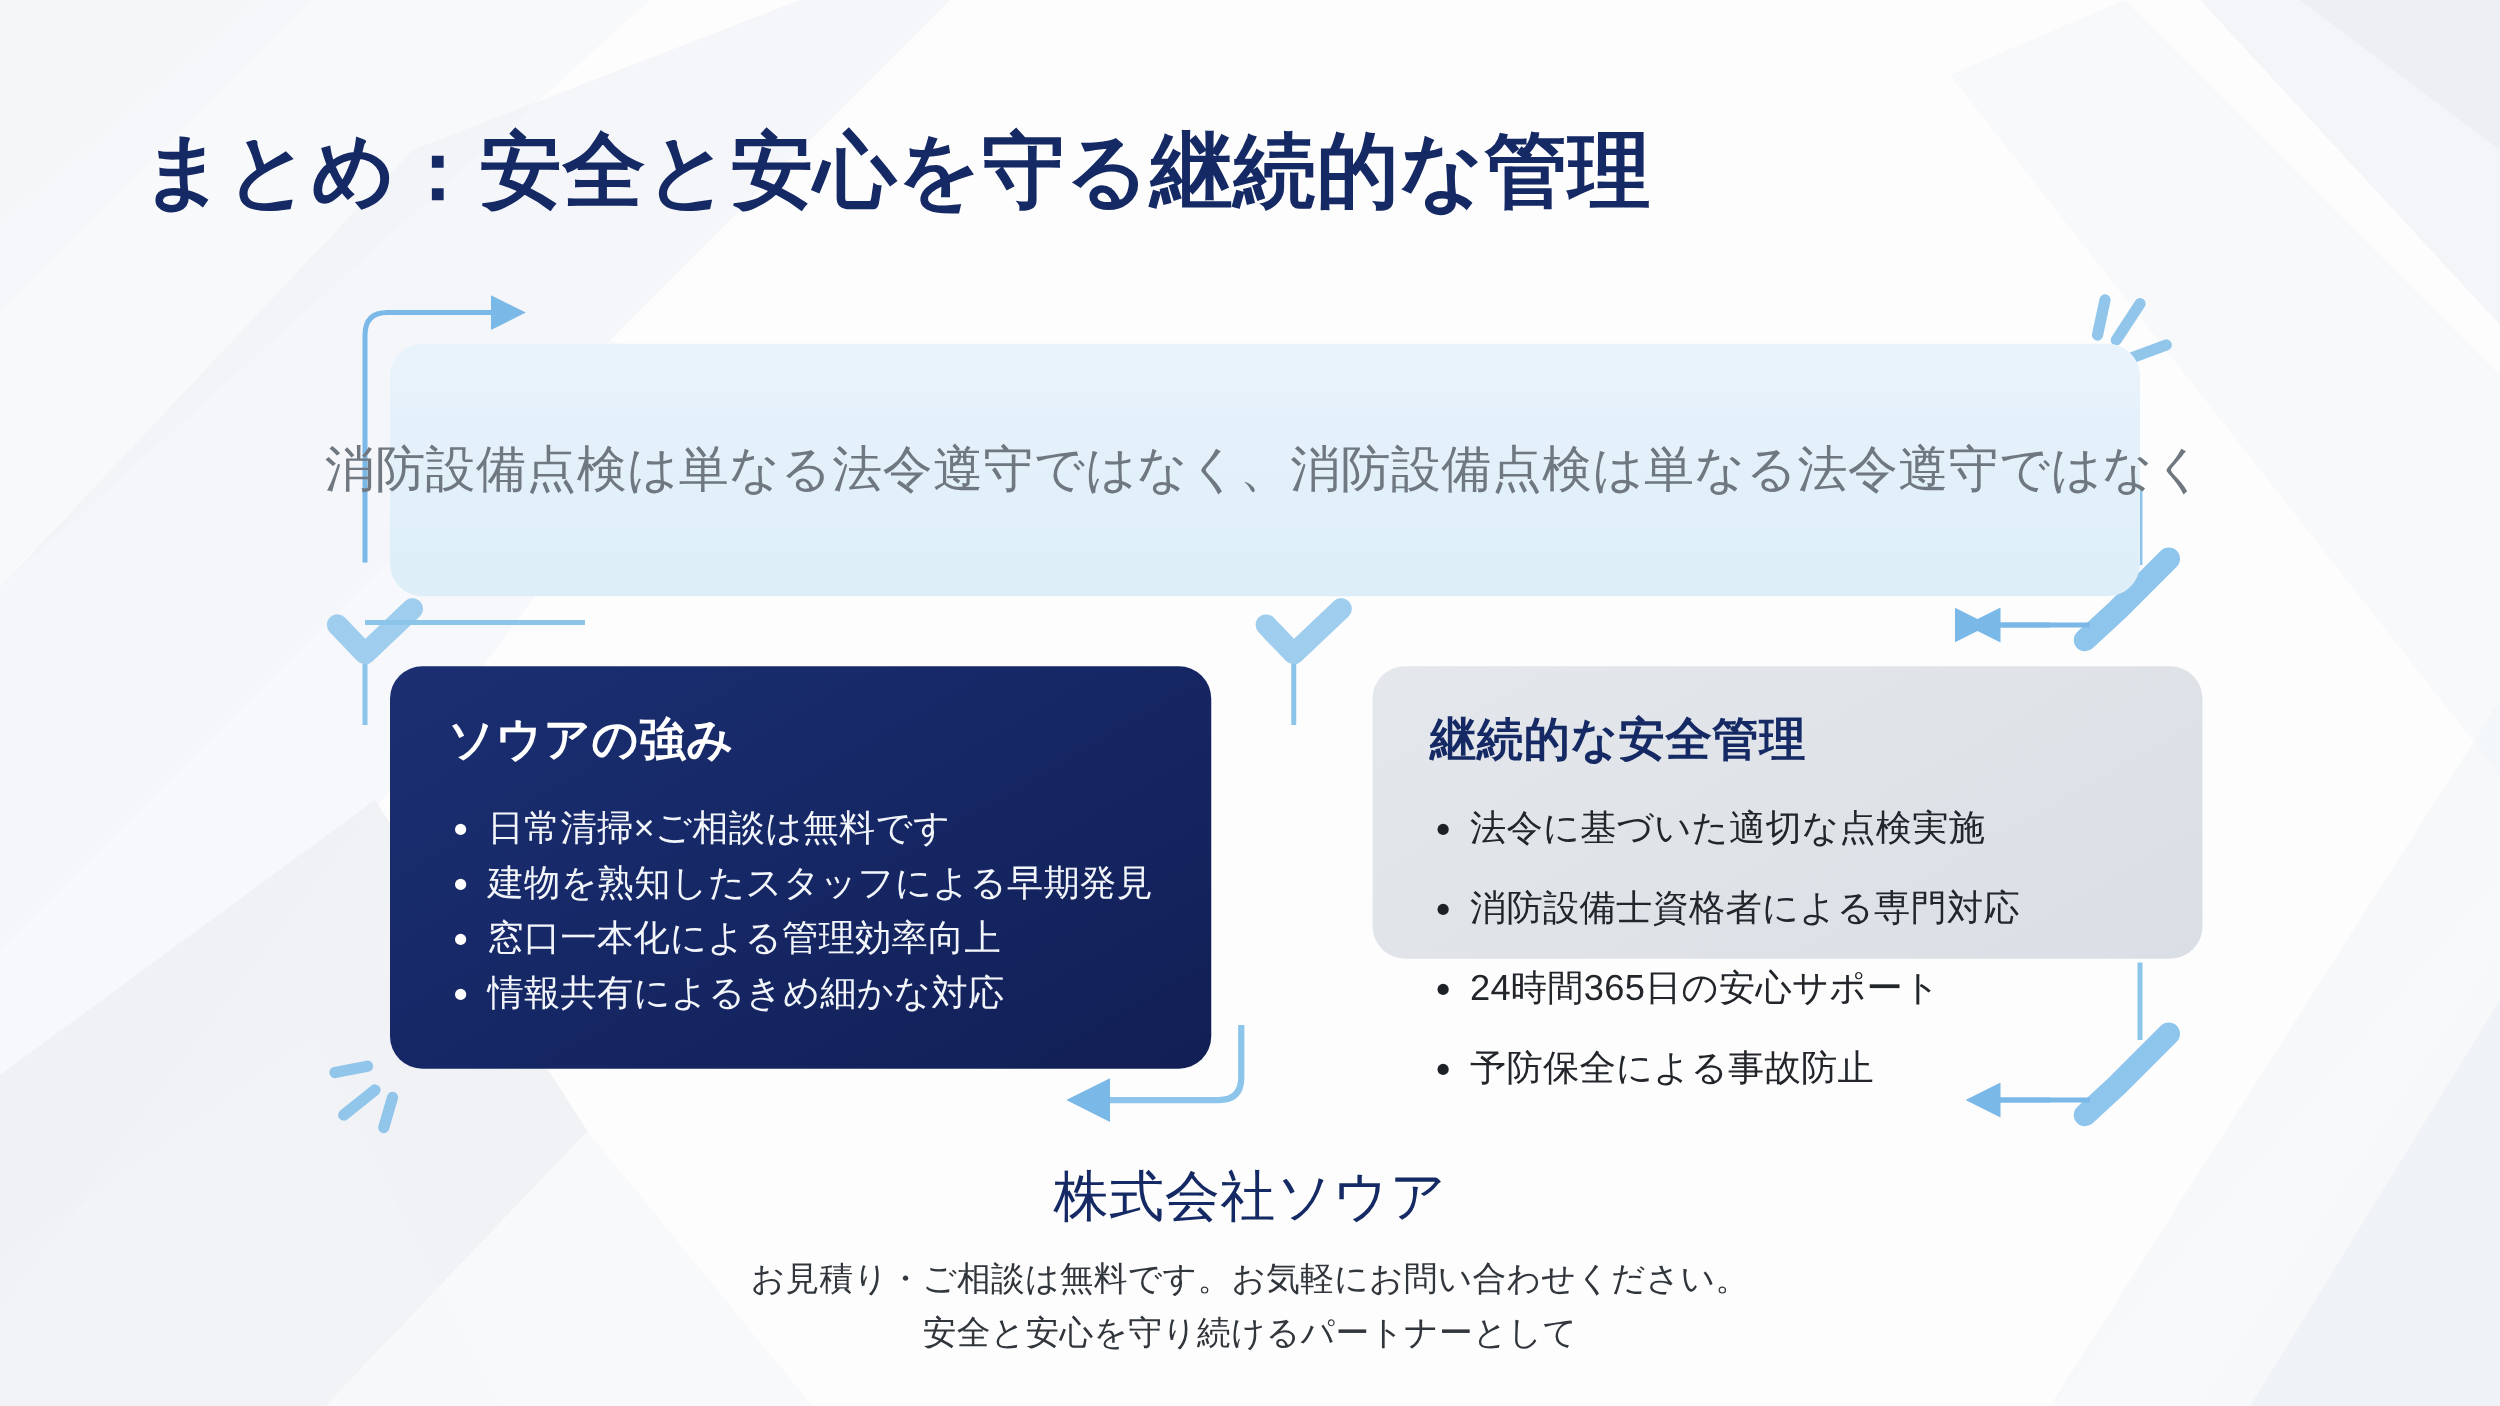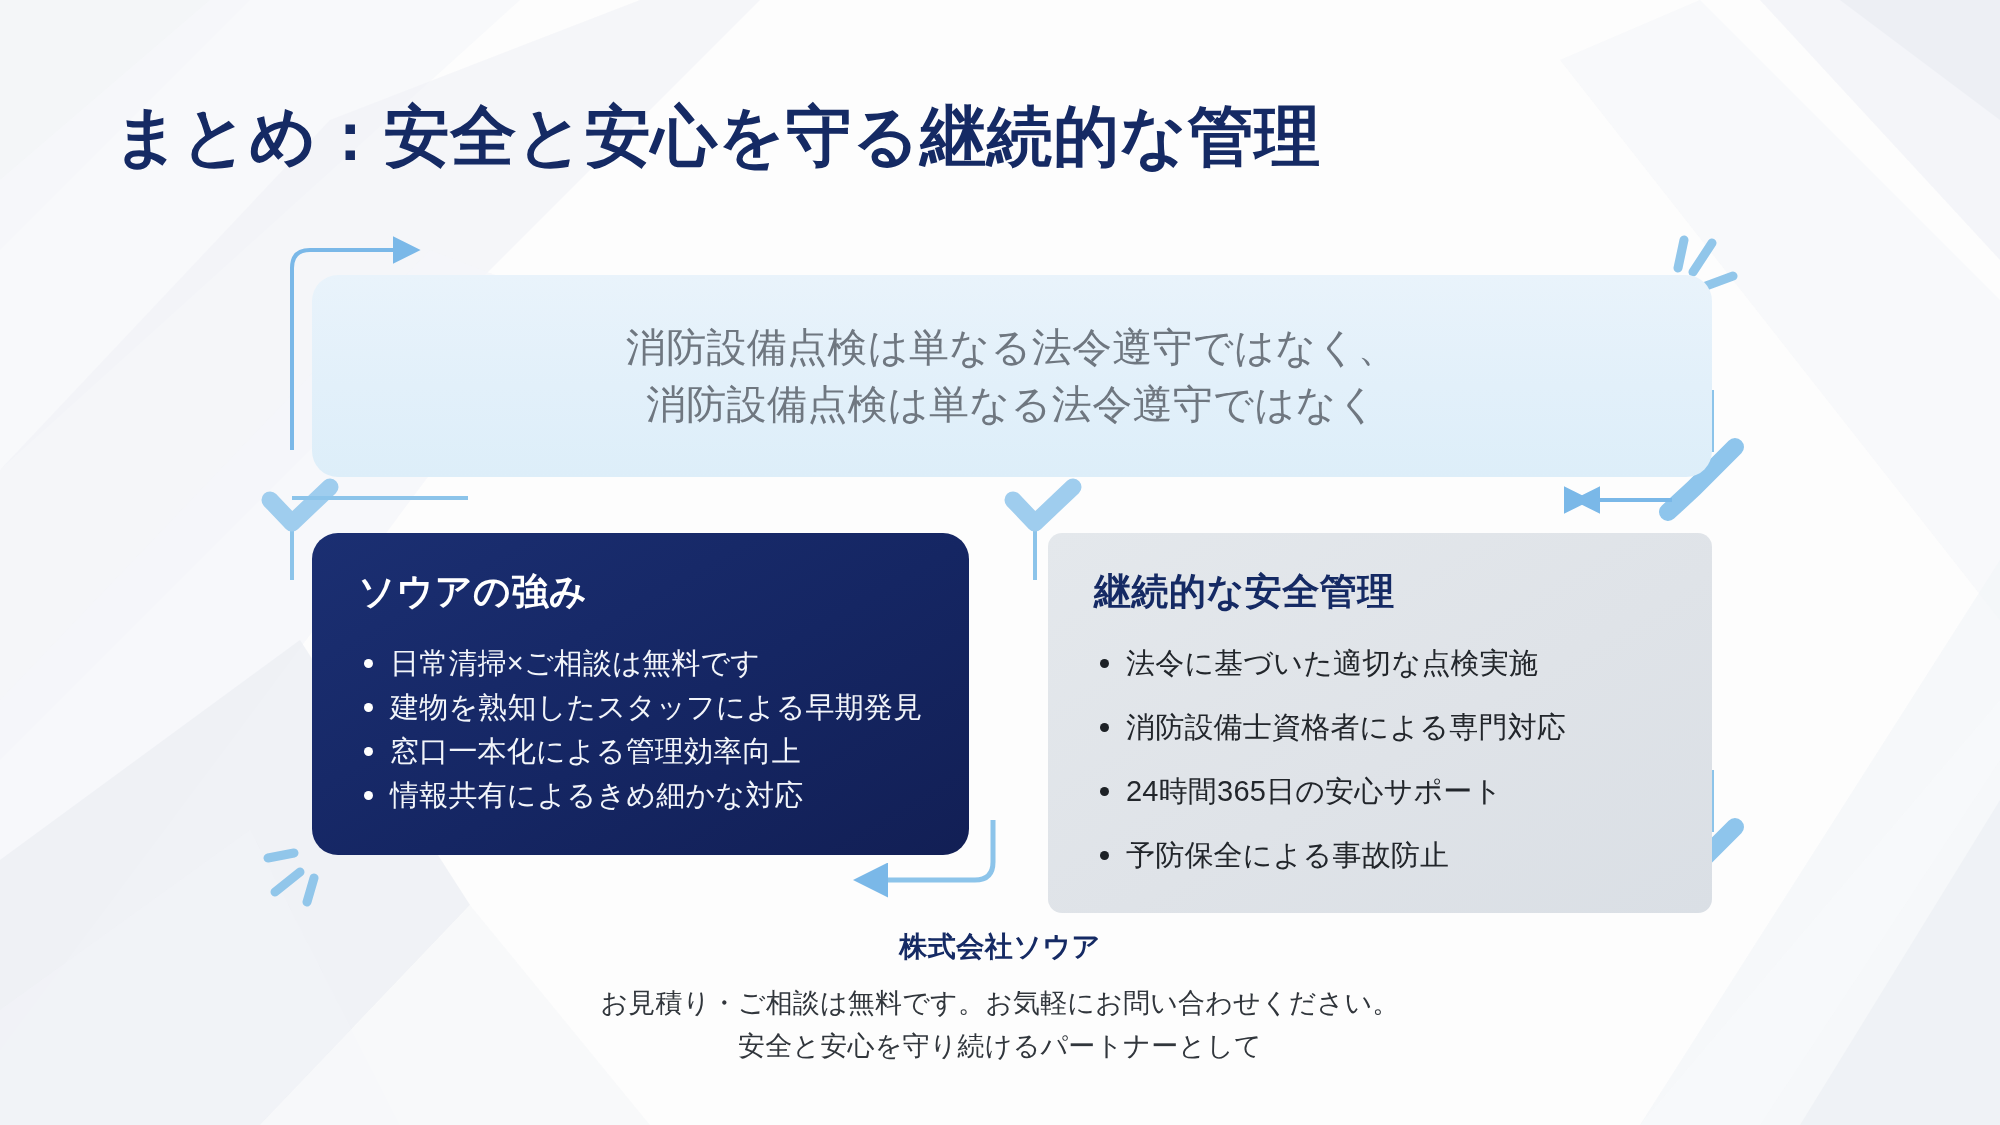--- a/index.html
+++ b/index.html
@@ -55,21 +55,21 @@
   #callout-box {
     position: absolute;
     left: 312px;
     top: 275px;
     width: 1400px;
     height: 202px;
     border-radius: 26px;
     background: linear-gradient(180deg, #e9f3fb 0%, #e2f0fa 55%, #ddeef9 100%);
     z-index: 4;
     display: flex;
-    flex-direction: column;
+    flex-direction: row;
     align-items: center;
     justify-content: center;
   }
   .callout-line {
     font-size: 40px;
     line-height: 1.42;
     color: #6f7780;
     font-weight: 400;
     letter-spacing: 0.3px;
     white-space: nowrap;
@@ -84,27 +84,26 @@
   }
   #panel-strengths {
     left: 312px;
     top: 533px;
     width: 657px;
     height: 322px;
     background: linear-gradient(150deg, #1b2f72 0%, #152663 55%, #121f55 100%);
     padding: 34px 40px 0 40px;
   }
   #panel-safety {
-    left: 1048px;
+    left: 1098px;
     top: 533px;
     width: 664px;
-    height: 380px;
+    height: 234px;
     background: linear-gradient(150deg, #e4e8ec 0%, #dfe3e8 55%, #dadfe5 100%);
     padding: 34px 40px 0 40px;
-    border-radius: 14px;
   }
 
   .panel-heading {
     font-size: 37px;
     font-weight: 700;
     letter-spacing: 0.5px;
     margin: 0 0 24px 6px;
     white-space: nowrap;
   }
   #panel-strengths .panel-heading { color: #ffffff; }
@@ -140,22 +139,22 @@
   
   #footer {
     position: absolute;
     left: 0;
     top: 928px;
     width: 2000px;
     text-align: center;
     z-index: 5;
   }
   #company-name {
-    font-size: 28px;
-    font-weight: 700;
+    font-size: 44px;
+    font-weight: 400;
     color: #152a64;
     letter-spacing: 0.5px;
     margin-bottom: 18px;
   }
   .footer-line {
     font-size: 27px;
     line-height: 1.6;
     color: #31363c;
     letter-spacing: 0.2px;
     font-family: Liberation Mono, monospace;

